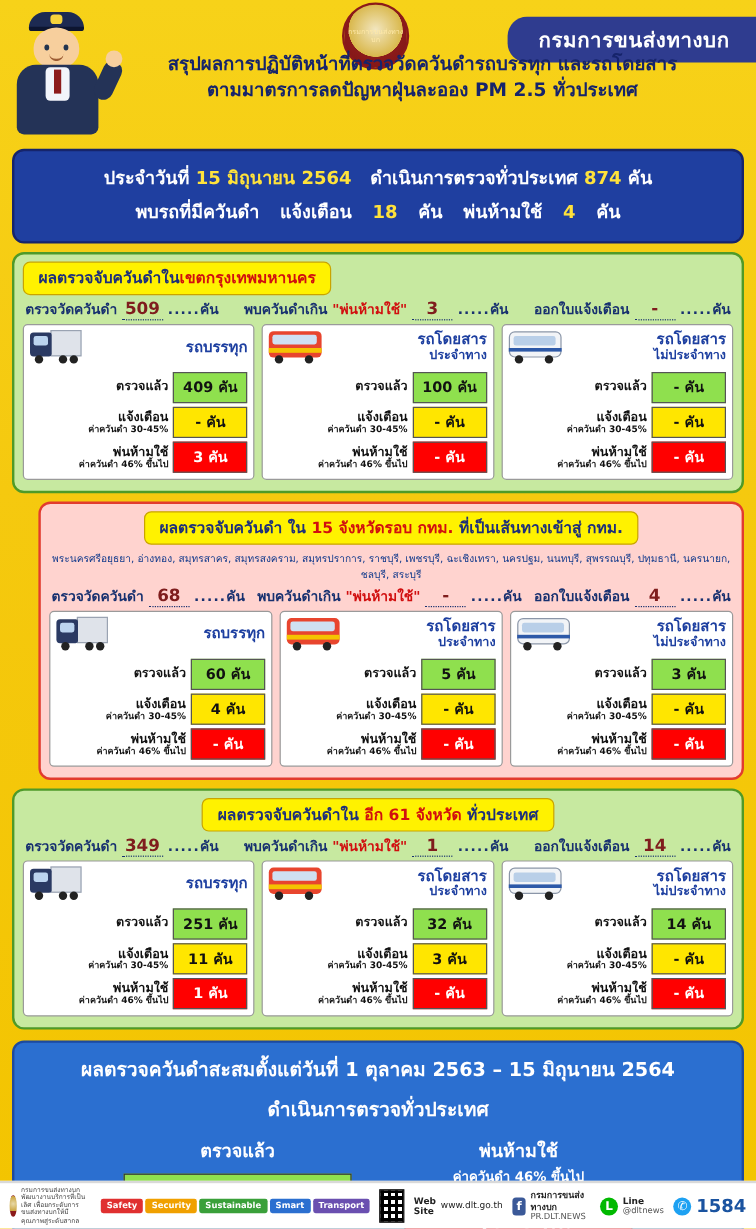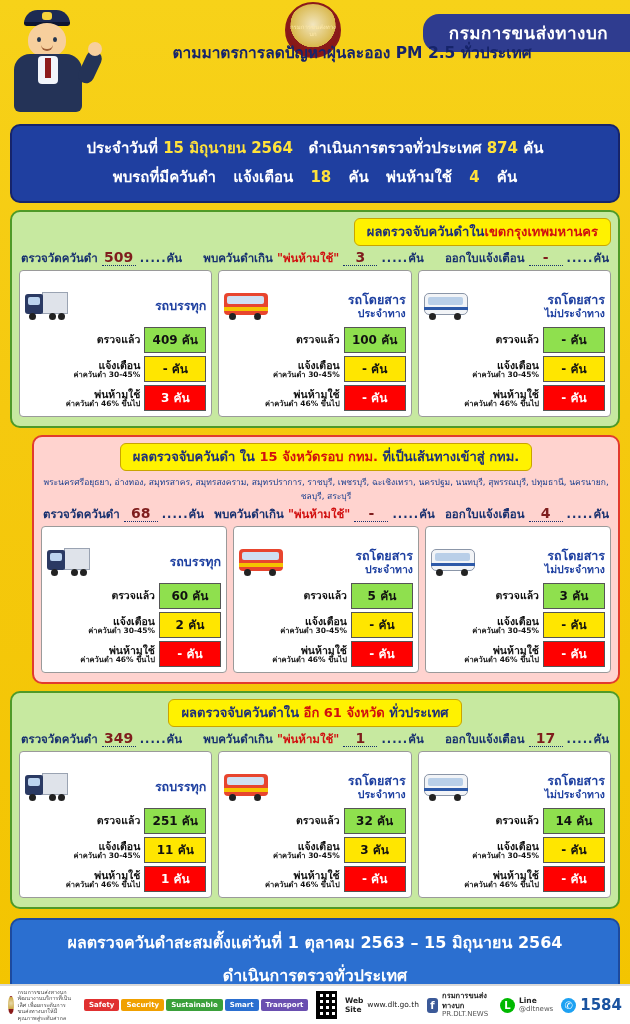--- a/index.html
+++ b/index.html
@@ -199,21 +199,21 @@
 
   .cards {
     display: flex;
     gap: 6px;
   }
   .card {
     flex: 1;
     background: #ffffff;
     border: 1.5px solid #9a9a9a;
     border-radius: 4px;
-    padding: 17px 5px 5px 5px;
+    padding: 0 5px 5px 5px;
   }
   .card-head {
     display: flex;
     align-items: center;
     gap: 5px;
     height: 36px;
   }
   .card-head .veh-label {
     flex: 1;
     text-align: right;
@@ -399,20 +399,21 @@
       <div class="hand"></div>
     </div>
 
     <div class="dlt-badge">
       <span>กรมการขนส่งทางบก</span>
     </div>
 
     <div class="org-banner">กรมการขนส่งทางบก</div>
 
     <div class="title-block">
+      <div>สรุปผลการปฏิบัติหน้าที่ตรวจวัดควันดำรถบรรทุก และรถโดยสาร</div>
       <div>ตามมาตรการลดปัญหาฝุ่นละออง PM 2.5 ทั่วประเทศ</div>
     </div>
   </div>
 
   <div class="summary-bar">
     <div class="sb-row1">
       <span>ประจำวันที่</span>
       <span class="num">15 มิถุนายน 2564</span>
       &nbsp;
       <span>ดำเนินการตรวจทั่วประเทศ</span>
@@ -424,21 +425,21 @@
       <span>แจ้งเตือน</span>
       <span class="num">18</span>
       <span>คัน</span>
       <span>พ่นห้ามใช้</span>
       <span class="num">4</span>
       <span>คัน</span>
     </div>
   </div>
 
   <div class="section green">
-    <div style="text-align:right;">
+    <div style="text-align:left;">
       <div class="sec-title">
         <span>ผลตรวจจับควันดำใน</span><span class="hl-red">เขตกรุงเทพมหานคร</span>
       </div>
     </div>
     <div class="counts-row">
       <span class="item">
         <span>ตรวจวัดควันดำ</span>
         <span class="val">509</span>
         <span class="dots">.....</span><span>คัน</span>
       </span>
@@ -614,21 +615,21 @@
             <span>ตรวจแล้ว</span>
             <small></small>
           </div>
           <div class="stat-val green">60 คัน</div>
         </div>
         <div class="stat-row">
           <div class="stat-label">
             <span>แจ้งเตือน</span>
             <small>ค่าควันดำ 30-45%</small>
           </div>
-          <div class="stat-val yellow">2 คัน</div>
+          <div class="stat-val yellow">4 คัน</div>
         </div>
         <div class="stat-row">
           <div class="stat-label">
             <span>พ่นห้ามใช้</span>
             <small>ค่าควันดำ 46% ขึ้นไป</small>
           </div>
           <div class="stat-val red">- คัน</div>
         </div>
       </div>
       <div class="card">
@@ -719,21 +720,21 @@
         <span class="dots">.....</span><span>คัน</span>
       </span>
       <span class="item">
         <span>พบควันดำเกิน</span>
         <span class="quote-red">"พ่นห้ามใช้"</span>
         <span class="val">1</span>
         <span class="dots">.....</span><span>คัน</span>
       </span>
       <span class="item">
         <span>ออกใบแจ้งเตือน</span>
-        <span class="val">17</span>
+        <span class="val">14</span>
         <span class="dots">.....</span><span>คัน</span>
       </span>
     </div>
     <div class="cards">
       <div class="card">
         <div class="card-head">
           <div class="veh truck">
             <div class="box"></div>
               <div class="cab"></div>
             <i class="w w1"></i>

